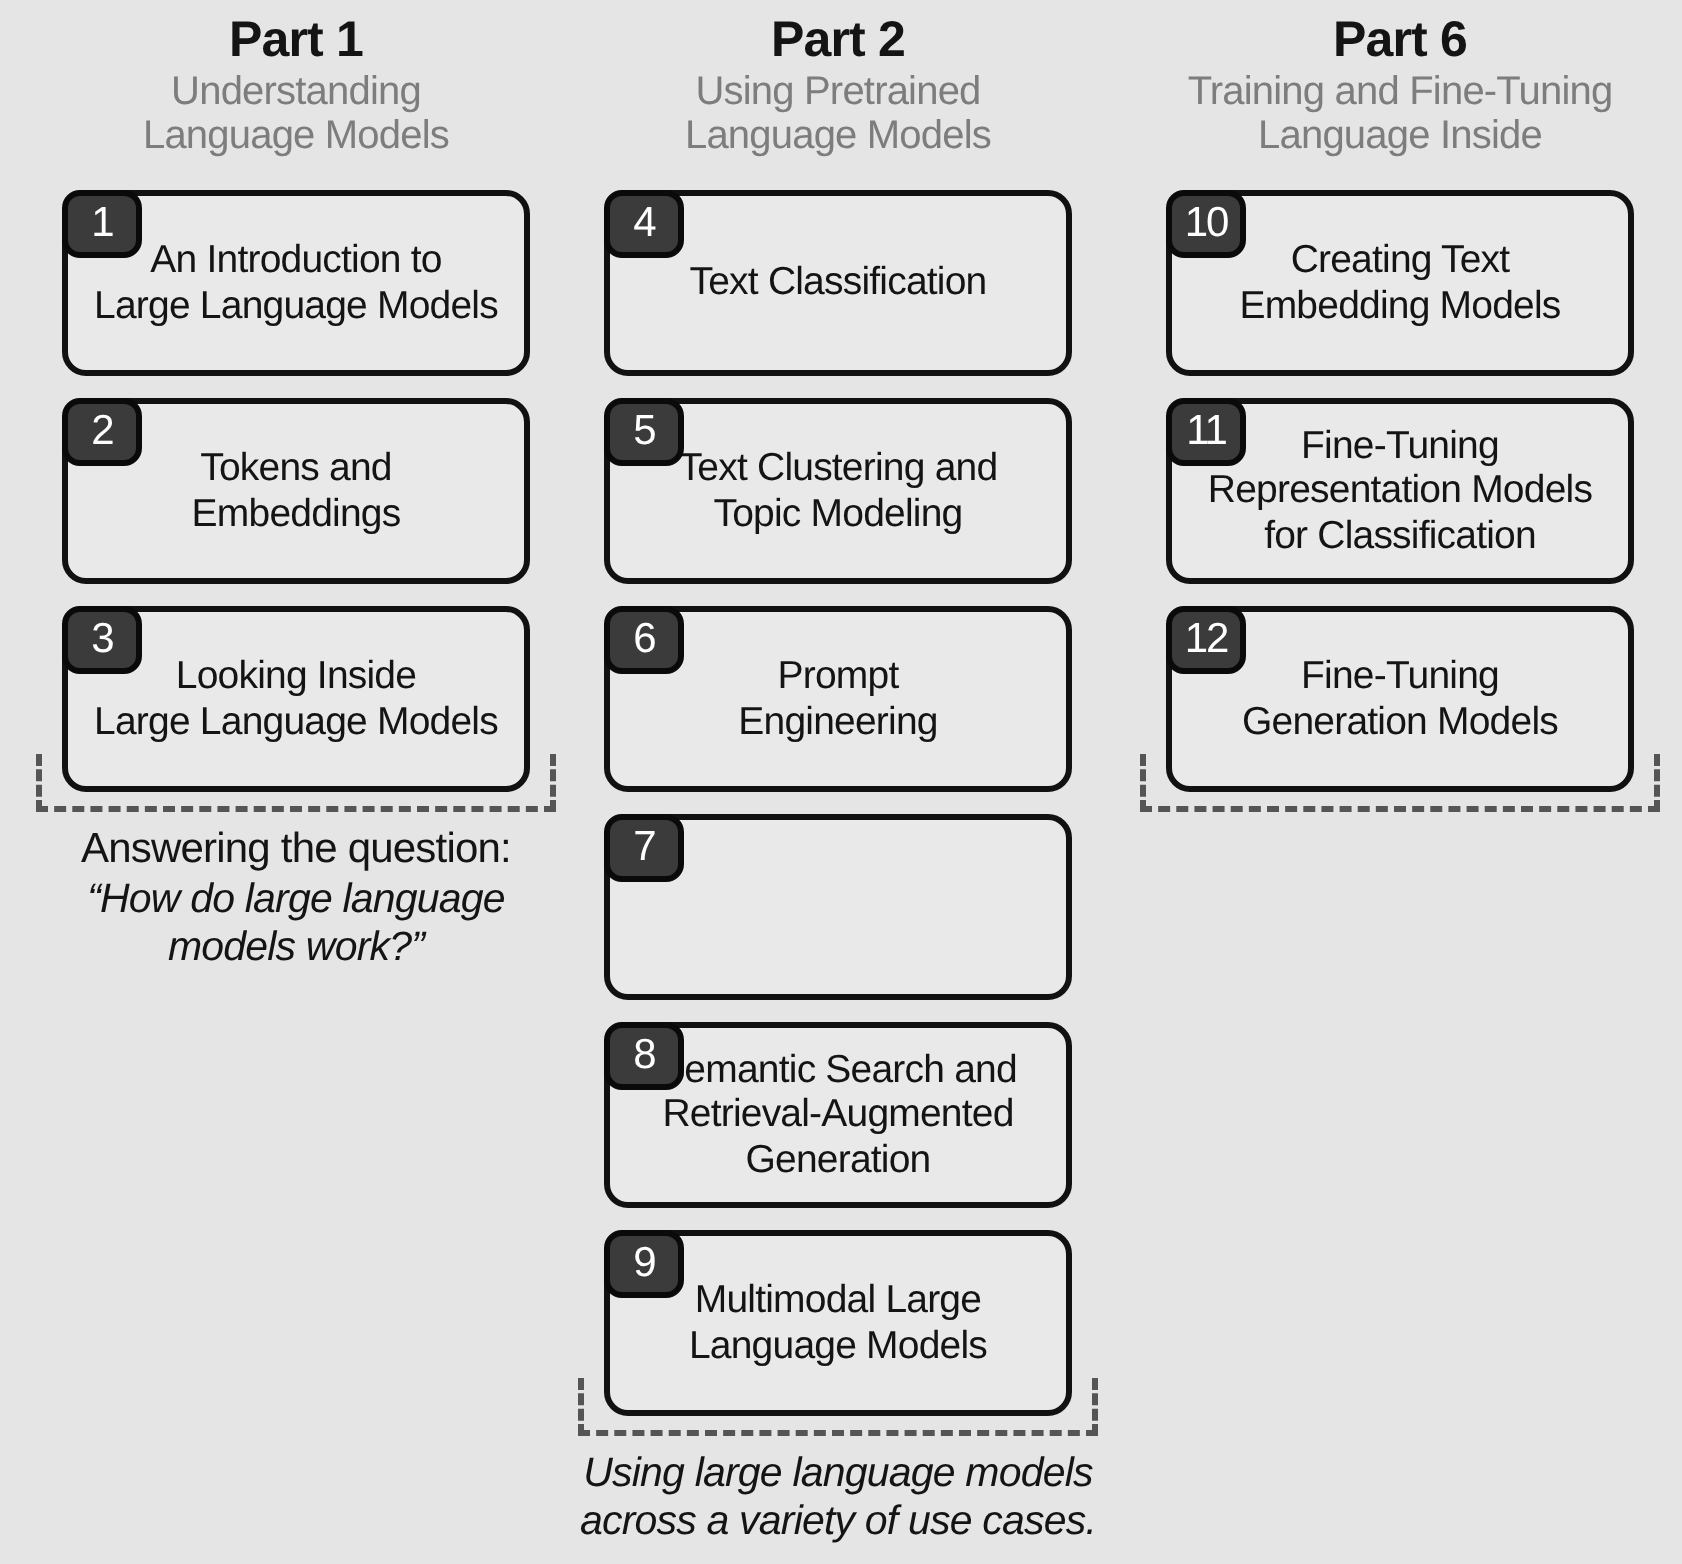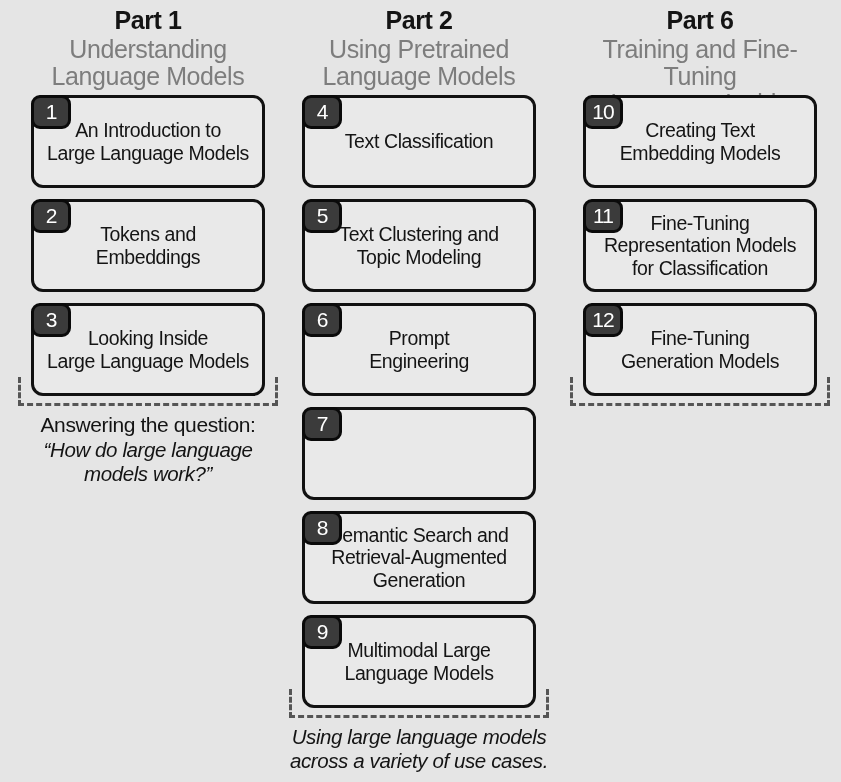--- a/index.html
+++ b/index.html
@@ -34,21 +34,21 @@
     text-align: center;
     line-height: 1.08;
     letter-spacing: -0.4px;
   }
   .part-title {
     font-size: 25px;
     font-weight: bold;
     color: #141414;
   }
   .part-subtitle {
-    font-size: 25px;
+    font-size: 20px;
     color: #7d7d7d;
     white-space: pre-line;
     margin-top: 2px;
   }
 
   .box-stack {
     position: relative;
     display: flex;
     flex-direction: column;
     gap: 11px;

